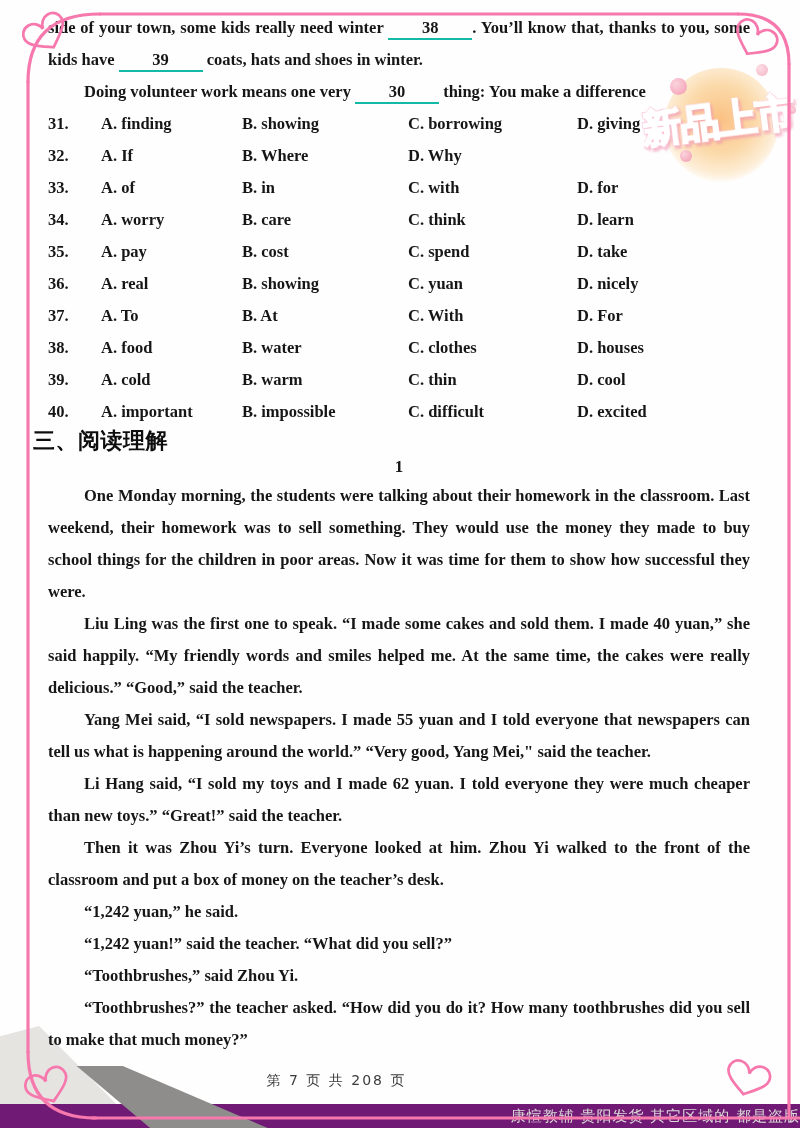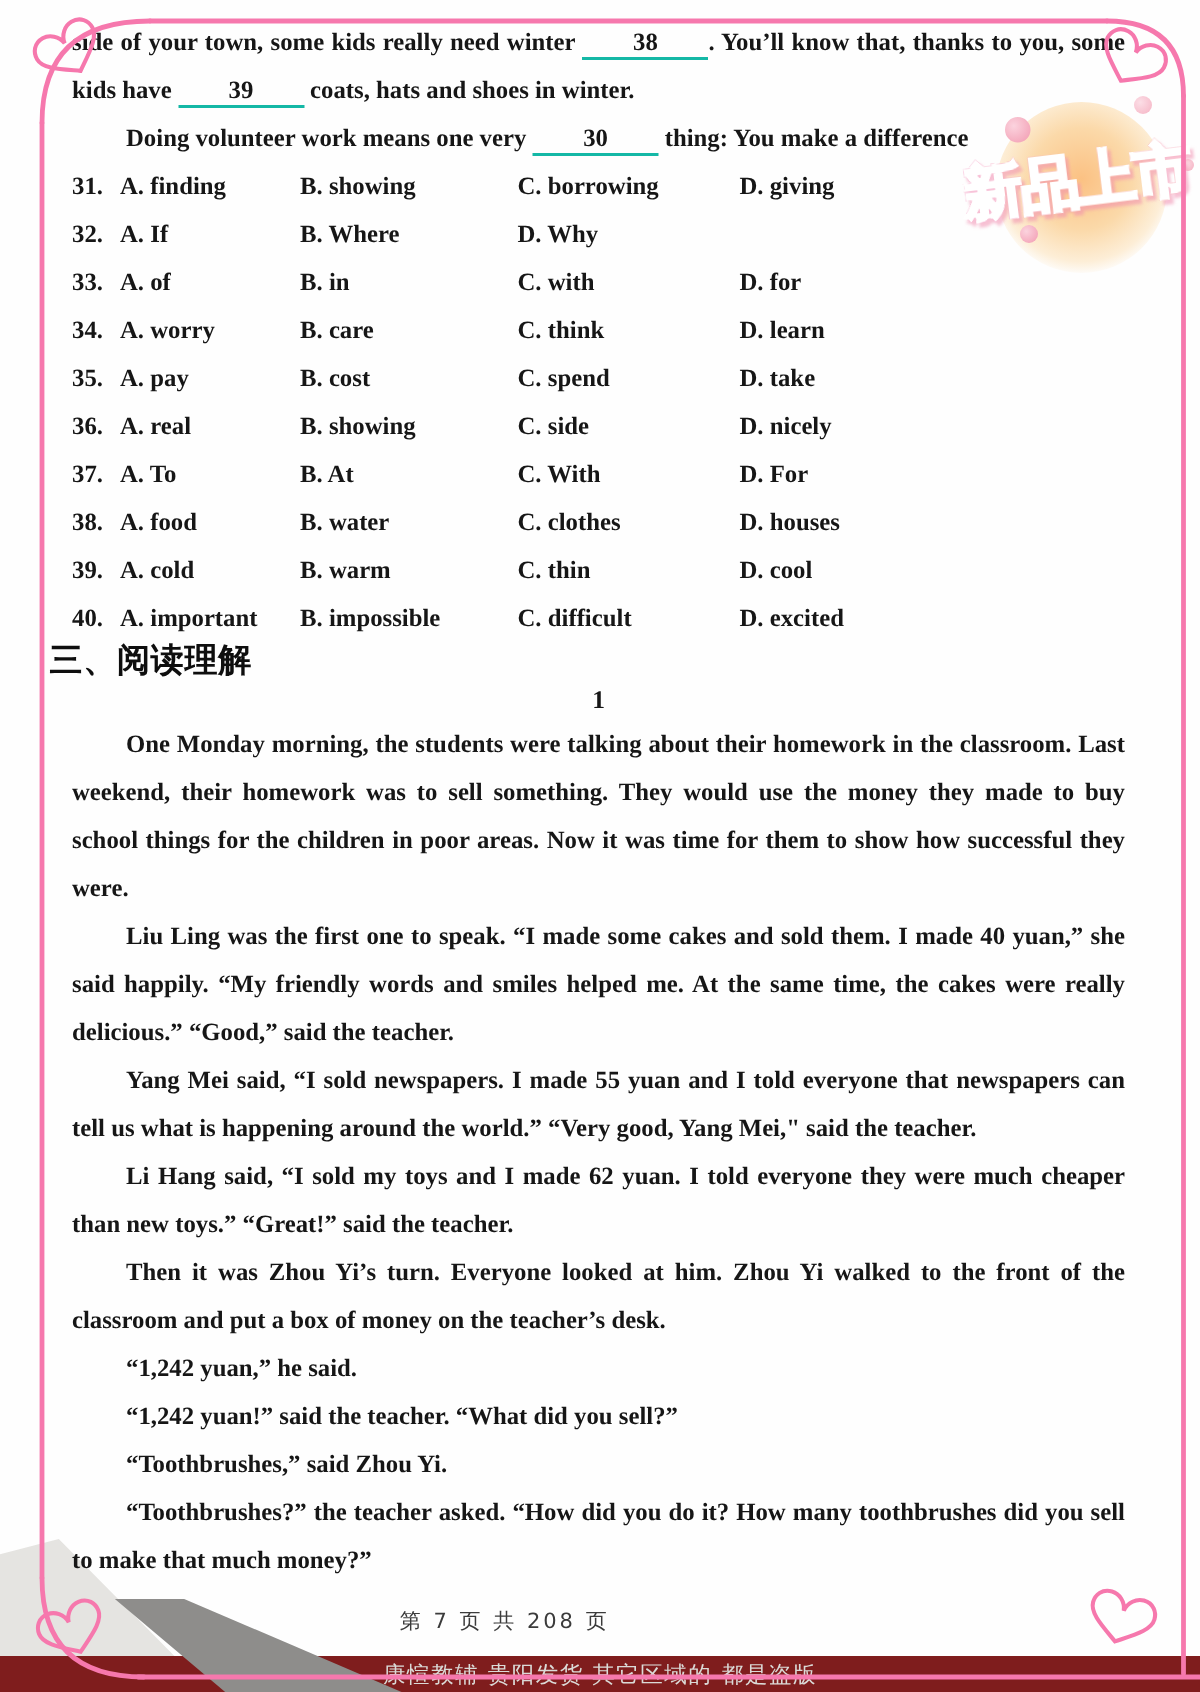--- a/index.html
+++ b/index.html
@@ -15,21 +15,21 @@
     z-index:1;
   }
   .corner-dark {
     position:absolute; left:64px; top:1066px; width:210px; height:62px;
     background:#8e8d8b; clip-path:polygon(6% 0, 28% 0, 97% 100%, 41% 100%);
     z-index:4;
   }
   
   .watermark-bar {
     position:absolute; left:0; top:1104px; width:800px; height:24px;
-    background:#7f1d1d; z-index:3; display:flex; align-items:center; justify-content:center;
+    background:#701a75; z-index:3; display:flex; align-items:center; justify-content:flex-end;
   }
   .watermark-bar span {
     font-family:"DejaVu Sans", sans-serif; font-size:15px; color:#dbdad7; letter-spacing:1px;
   }
   .page-indicator {
     position:absolute; left:0; top:1072px; width:673px; text-align:center; z-index:2;
     font-family:"DejaVu Sans", sans-serif; font-size:14px; color:#3b3b3b; letter-spacing:2px;
   }
   
   .border-svg { position:absolute; left:0; top:0; z-index:30; pointer-events:none; }
@@ -61,21 +61,21 @@
     font-size:16.5px; font-weight:bold; color:#161616; line-height:32px;
   }
   .content p { margin:0; text-align:justify; }
   .cloze-p1 { margin-top:16px; }
   .indent { text-indent:36px; }
   .blank {
     display:inline-block; min-width:84px; text-align:center; text-indent:0;
     border-bottom:2px solid #14b8a6; line-height:20px;
   }
   .questions { margin:0; }
-  .q-row { display:grid; grid-template-columns:32px 120px 145px 148px auto; height:32px; align-items:center; }
+  .q-row { display:grid; grid-template-columns:32px 120px 145px 148px auto; height:32px; align-items:center;gap:21px; }
   .q-row span { white-space:nowrap; }
   .section-title {
     font-family:"DejaVu Sans", sans-serif; font-weight:bold; font-size:22px; color:#0e0e0e;
     line-height:26px; margin-left:-15px; letter-spacing:.5px;
   }
   .passage-number { text-align:center; line-height:26px; font-size:17px; }
 </style>
 </head>
 <body>
 
@@ -128,21 +128,21 @@
           <span>35.</span>
           <span>A. pay</span>
           <span>B. cost</span>
           <span>C. spend</span>
           <span>D. take</span>
         </div>
       <div class="q-row">
           <span>36.</span>
           <span>A. real</span>
           <span>B. showing</span>
-          <span>C. side</span>
+          <span>C. yuan</span>
           <span>D. nicely</span>
         </div>
       <div class="q-row">
           <span>37.</span>
           <span>A. To</span>
           <span>B. At</span>
           <span>C. With</span>
           <span>D. For</span>
         </div>
       <div class="q-row">

